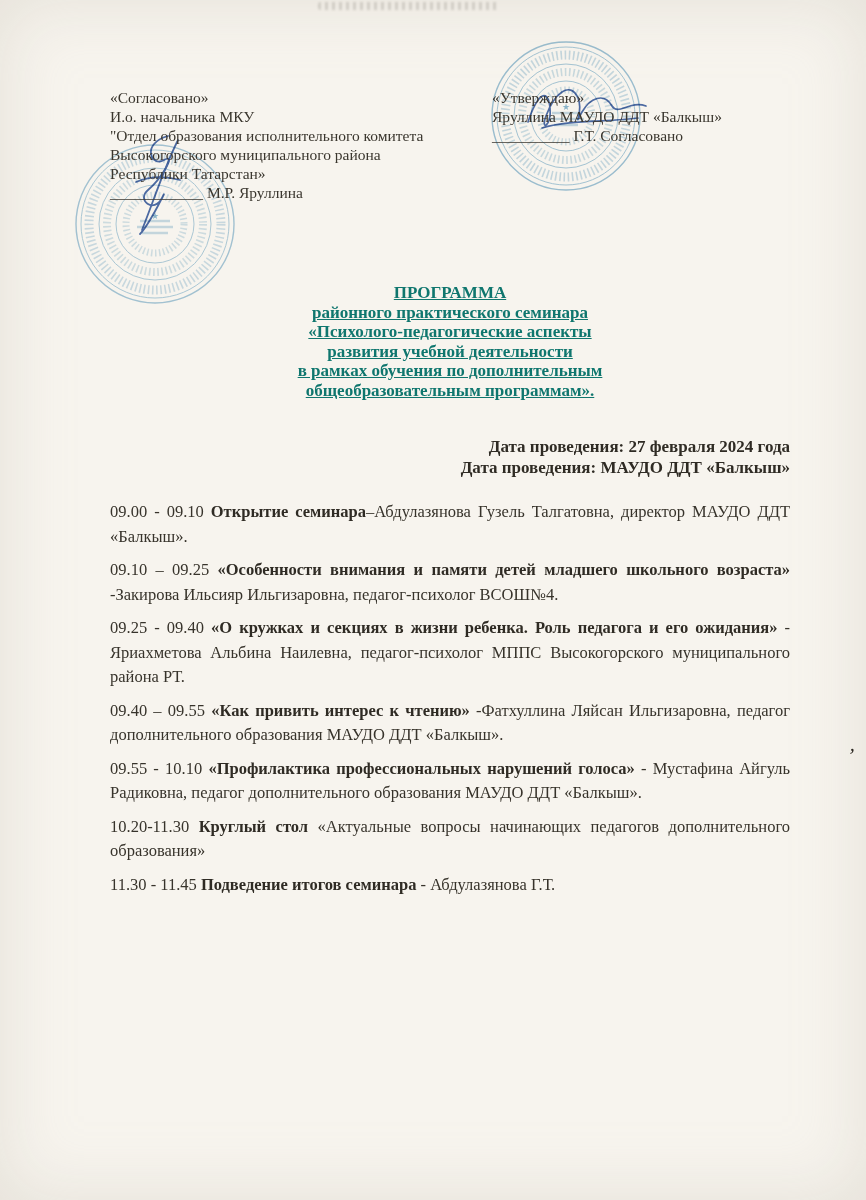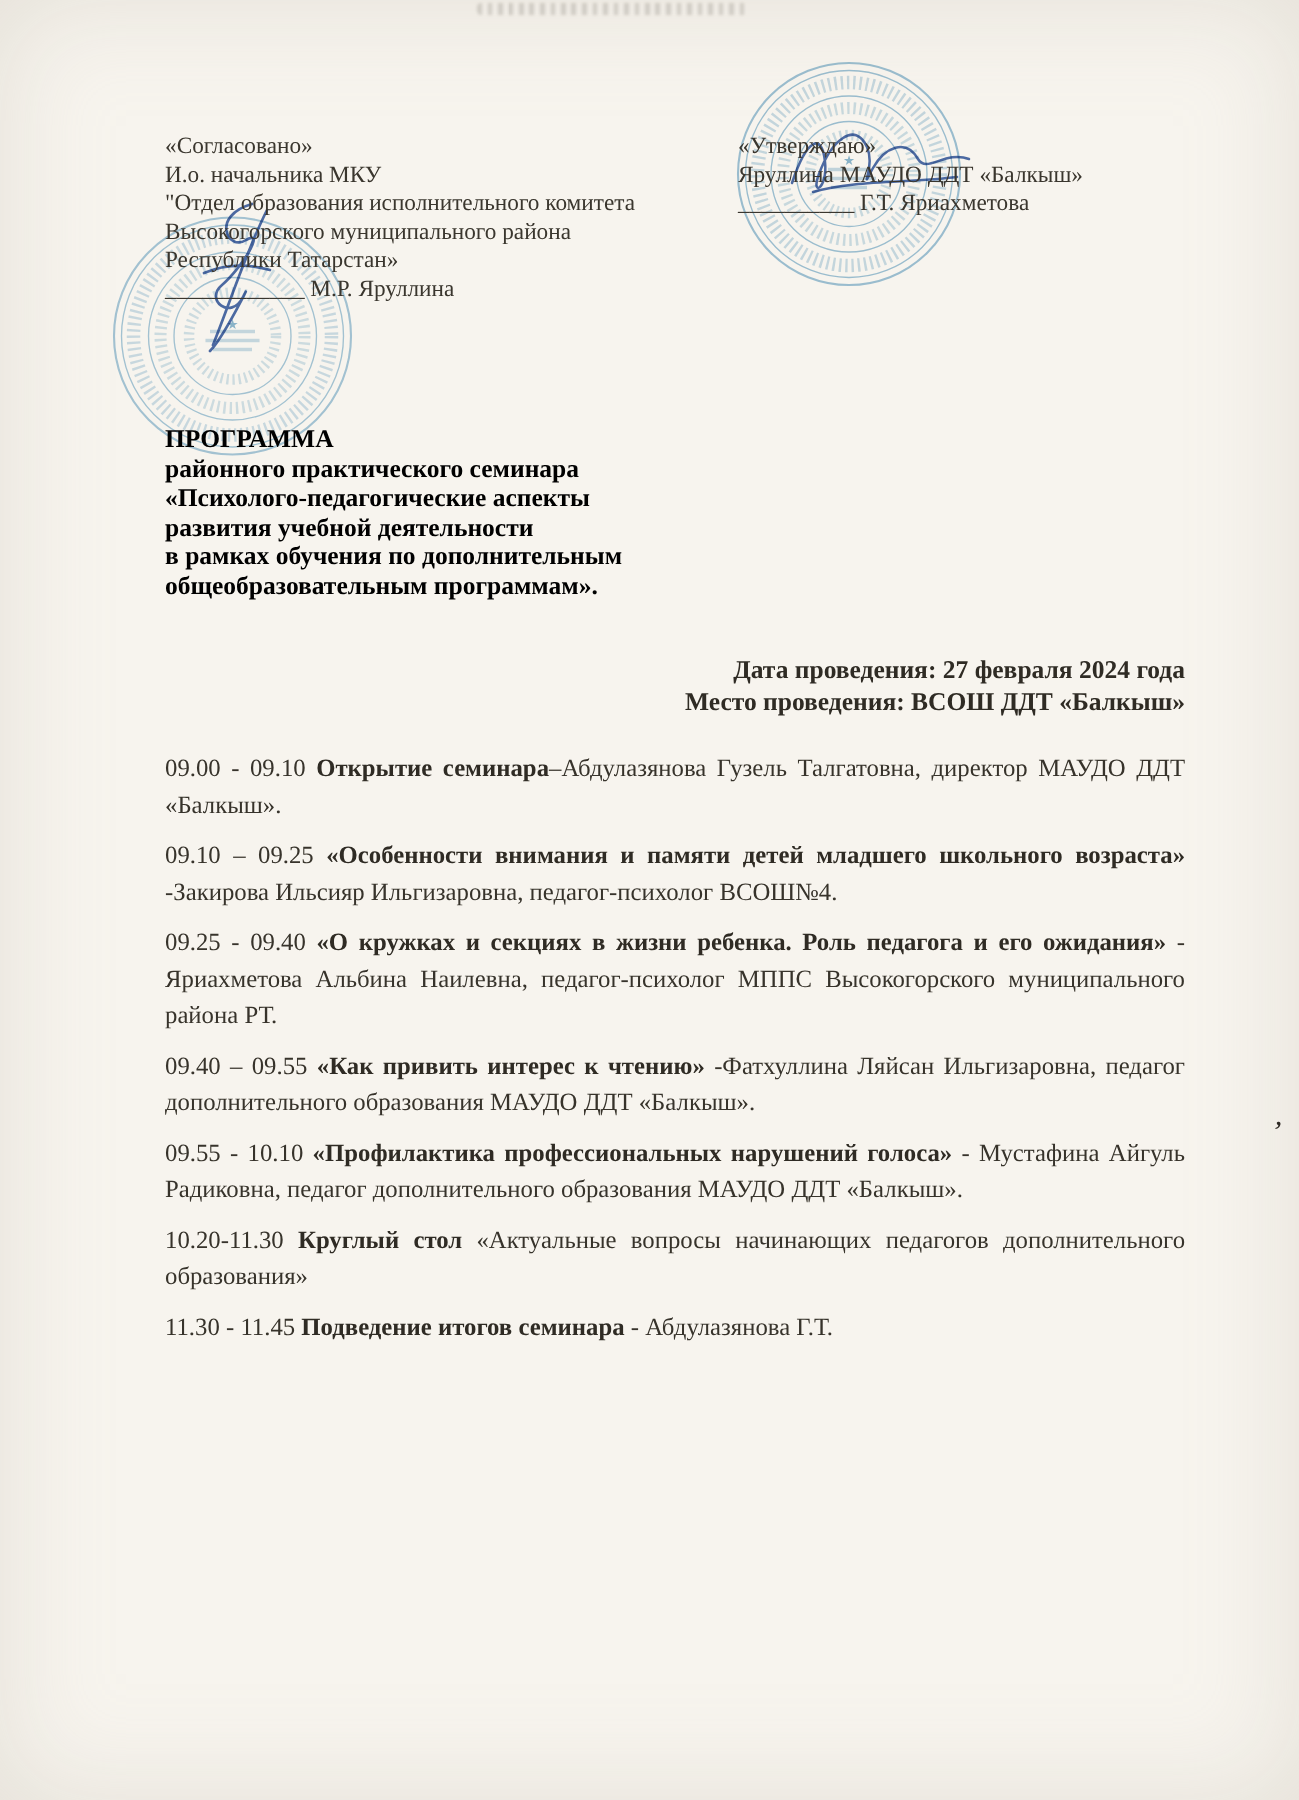--- a/index.html
+++ b/index.html
@@ -23,24 +23,26 @@
     color: #3a362e;
     white-space: nowrap;
   }
   .approve-left  { left: 110px; top: 88px; font-family: Liberation Serif, serif; }
   .approve-right { left: 492px; top: 88px; }
   .approve div { display: block; }
   
   .title-block {
     position: absolute;
     left: 110px; top: 283px; width: 680px;
+    text-align: center;
     font-weight: bold;
     font-size: 17px;
     line-height: 19.5px;
-    color: #000000;
+    color: #0f766e;
+    text-decoration: underline;
   }
   
   .details {
     position: absolute;
     left: 110px; top: 436px; width: 680px;
     font-weight: bold;
     font-size: 17px;
     line-height: 21px;
     color: #2f2b24;
     text-align: right;
@@ -140,35 +142,35 @@
     <div>И.о. начальника  МКУ</div>
     <div>"Отдел образования исполнительного комитета</div>
     <div>Высокогорского муниципального района</div>
     <div>Республики Татарстан»</div>
     <div>____________ М.Р. Яруллина</div>
   </div>
 
   <div class="approve approve-right">
     <div>«Утверждаю»</div>
     <div>Яруллина МАУДО ДДТ «Балкыш»</div>
-    <div>__________ Г.Т. Яриахметова</div>
+    <div>__________ Г.Т. Согласовано</div>
   </div>
 
   <div class="title-block">
     <div>ПРОГРАММА</div>
     <div>районного практического семинара</div>
     <div>«Психолого-педагогические аспекты</div>
     <div>развития учебной деятельности</div>
     <div>в рамках обучения по дополнительным</div>
     <div>общеобразовательным программам».</div>
   </div>
 
   <div class="details">
     <div>Дата проведения: 27 февраля 2024 года</div>
-    <div>Место проведения: ВСОШ ДДТ «Балкыш»</div>
+    <div>Дата проведения: МАУДО ДДТ «Балкыш»</div>
   </div>
 
   <div class="schedule">
     <p><span>09.00 - 09.10</span>  <b>Открытие семинара</b><span>–Абдулазянова Гузель Талгатовна, директор МАУДО ДДТ «Балкыш».</span></p>
     <p><span>09.10 – 09.25</span> <b>«Особенности внимания и памяти детей младшего школьного возраста»</b><span> -Закирова Ильсияр Ильгизаровна, педагог-психолог ВСОШ№4.</span></p>
     <p><span>09.25 - 09.40</span> <b>«О кружках и секциях в жизни ребенка. Роль педагога и его ожидания»</b><span> - Яриахметова Альбина Наилевна, педагог-психолог МППС Высокогорского муниципального района РТ.</span></p>
     <p><span>09.40 – 09.55</span> <b>«Как привить интерес к чтению»</b><span>  -Фатхуллина Ляйсан Ильгизаровна, педагог дополнительного образования  МАУДО ДДТ «Балкыш».</span></p>
     <p><span>09.55 - 10.10</span> <b>«Профилактика профессиональных нарушений голоса»</b><span> - Мустафина Айгуль Радиковна, педагог дополнительного образования  МАУДО ДДТ «Балкыш».</span></p>
     <p><span>10.20-11.30</span> <b>Круглый стол</b><span>  «Актуальные вопросы начинающих педагогов дополнительного образования»</span></p>
     <p><span>11.30  - 11.45</span>  <b>Подведение итогов семинара</b><span> - Абдулазянова Г.Т.</span></p>

